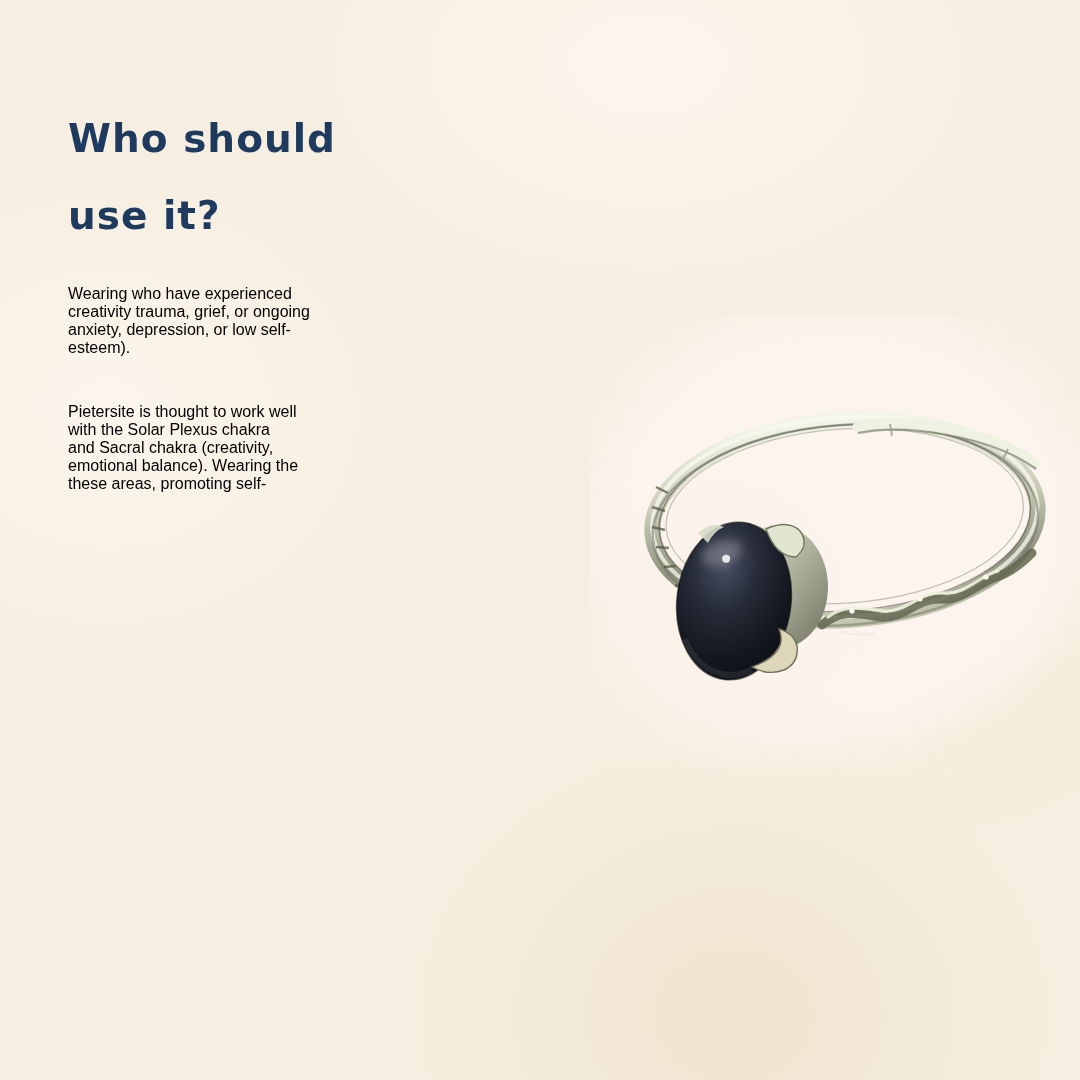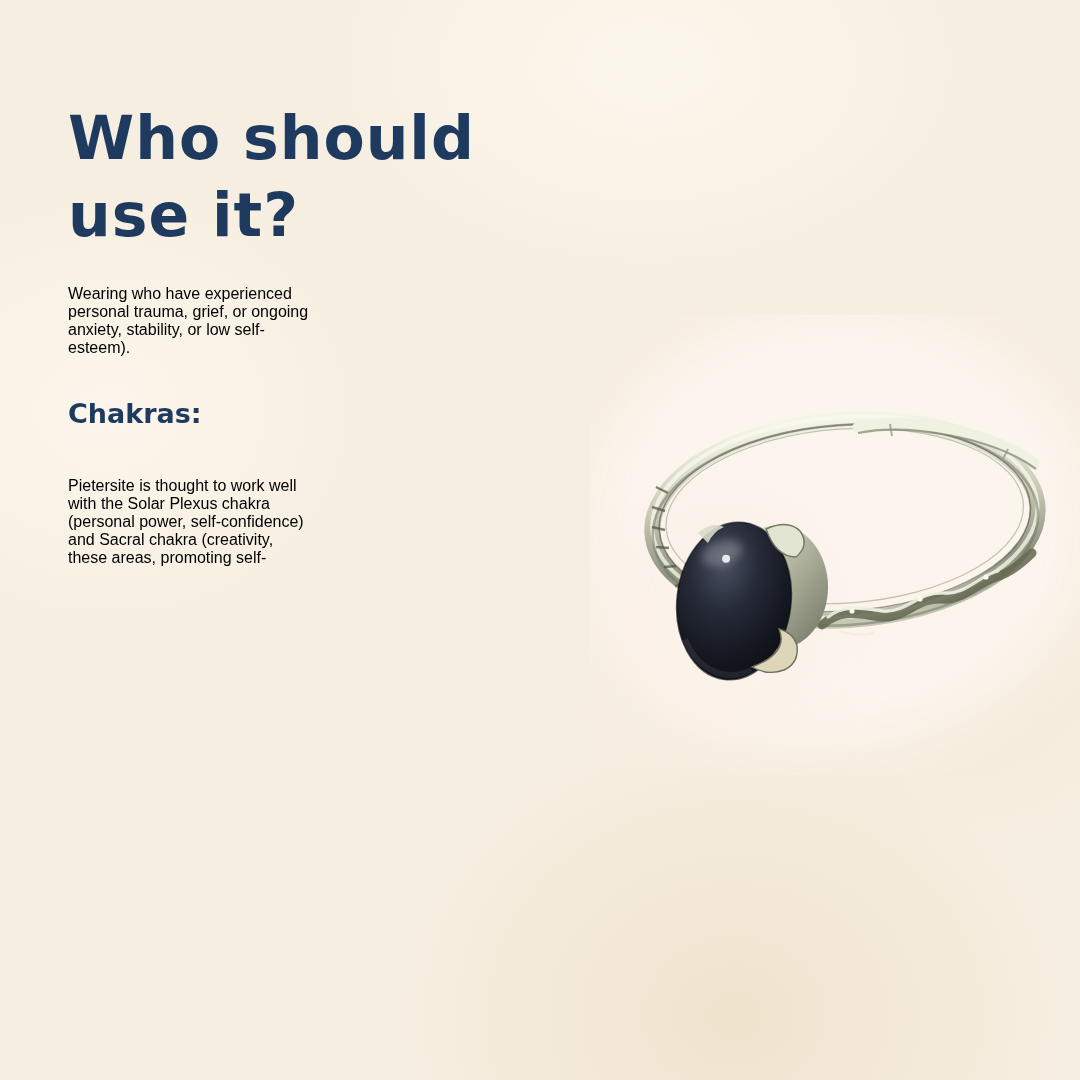--- a/index.html
+++ b/index.html
@@ -15,21 +15,21 @@
       var(--page-bg,#f6eee0);
     font-family:"Liberation Sans", sans-serif;
   }
   .text-column{
     position:absolute;left:68px;top:0;width:510px;
   }
   .title{
     margin:0;padding-top:100px;
     font-family:"DejaVu Sans", sans-serif;
     font-weight:800;
-    font-size:60px;
+    font-size:39px;
     line-height:77px;
     letter-spacing:1px;
     color:var(--title,#1e3a5e);
   }
   .intro{
     margin:0;margin-top:31px;
     font-size:26.5px;
     line-height:37.5px;
     letter-spacing:.2px;
     color:var(--body-text,#272625);
@@ -62,33 +62,32 @@
 
   <div class="text-column">
     <h1 class="title">
       <div class="line">Who should</div>
       <div class="line">use it?</div>
     </h1>
 
     <p class="intro">
       </p>
       <div class="line"> Wearing who have experienced</div>
-      <div class="line">personal trauma, grief, or ongoing</div>
-      <div class="line">anxiety, stability, or low self-</div>
+      <div class="line">creativity trauma, grief, or ongoing</div>
+      <div class="line">anxiety, depression, or low self-</div>
       <div class="line">esteem).</div>
     <p></p>
 
-    <h2 class="chakras-heading">Chakras:</h2>
 
     <p class="chakras-body">
       </p>
       <div class="line">Pietersite is thought to work well</div>
       <div class="line">with the Solar Plexus chakra</div>
-      <div class="line">(personal power, self-confidence)</div>
       <div class="line">and Sacral chakra (creativity,</div>
+      <div class="line">emotional balance). Wearing the</div>
       <div class="line">these areas, promoting self-</div>
     <p></p>
   </div>
 
   <div class="ring-wrap">
     <svg viewBox="0 0 490 460" xmlns="http://www.w3.org/2000/svg">
       <defs>
         <linearGradient id="silverGrad" x1="0" y1="0" x2="0" y2="1">
           <stop offset="0" stop-color="#f4f5e8"></stop>
           <stop offset="0.40" stop-color="#c9cbb6"></stop>

